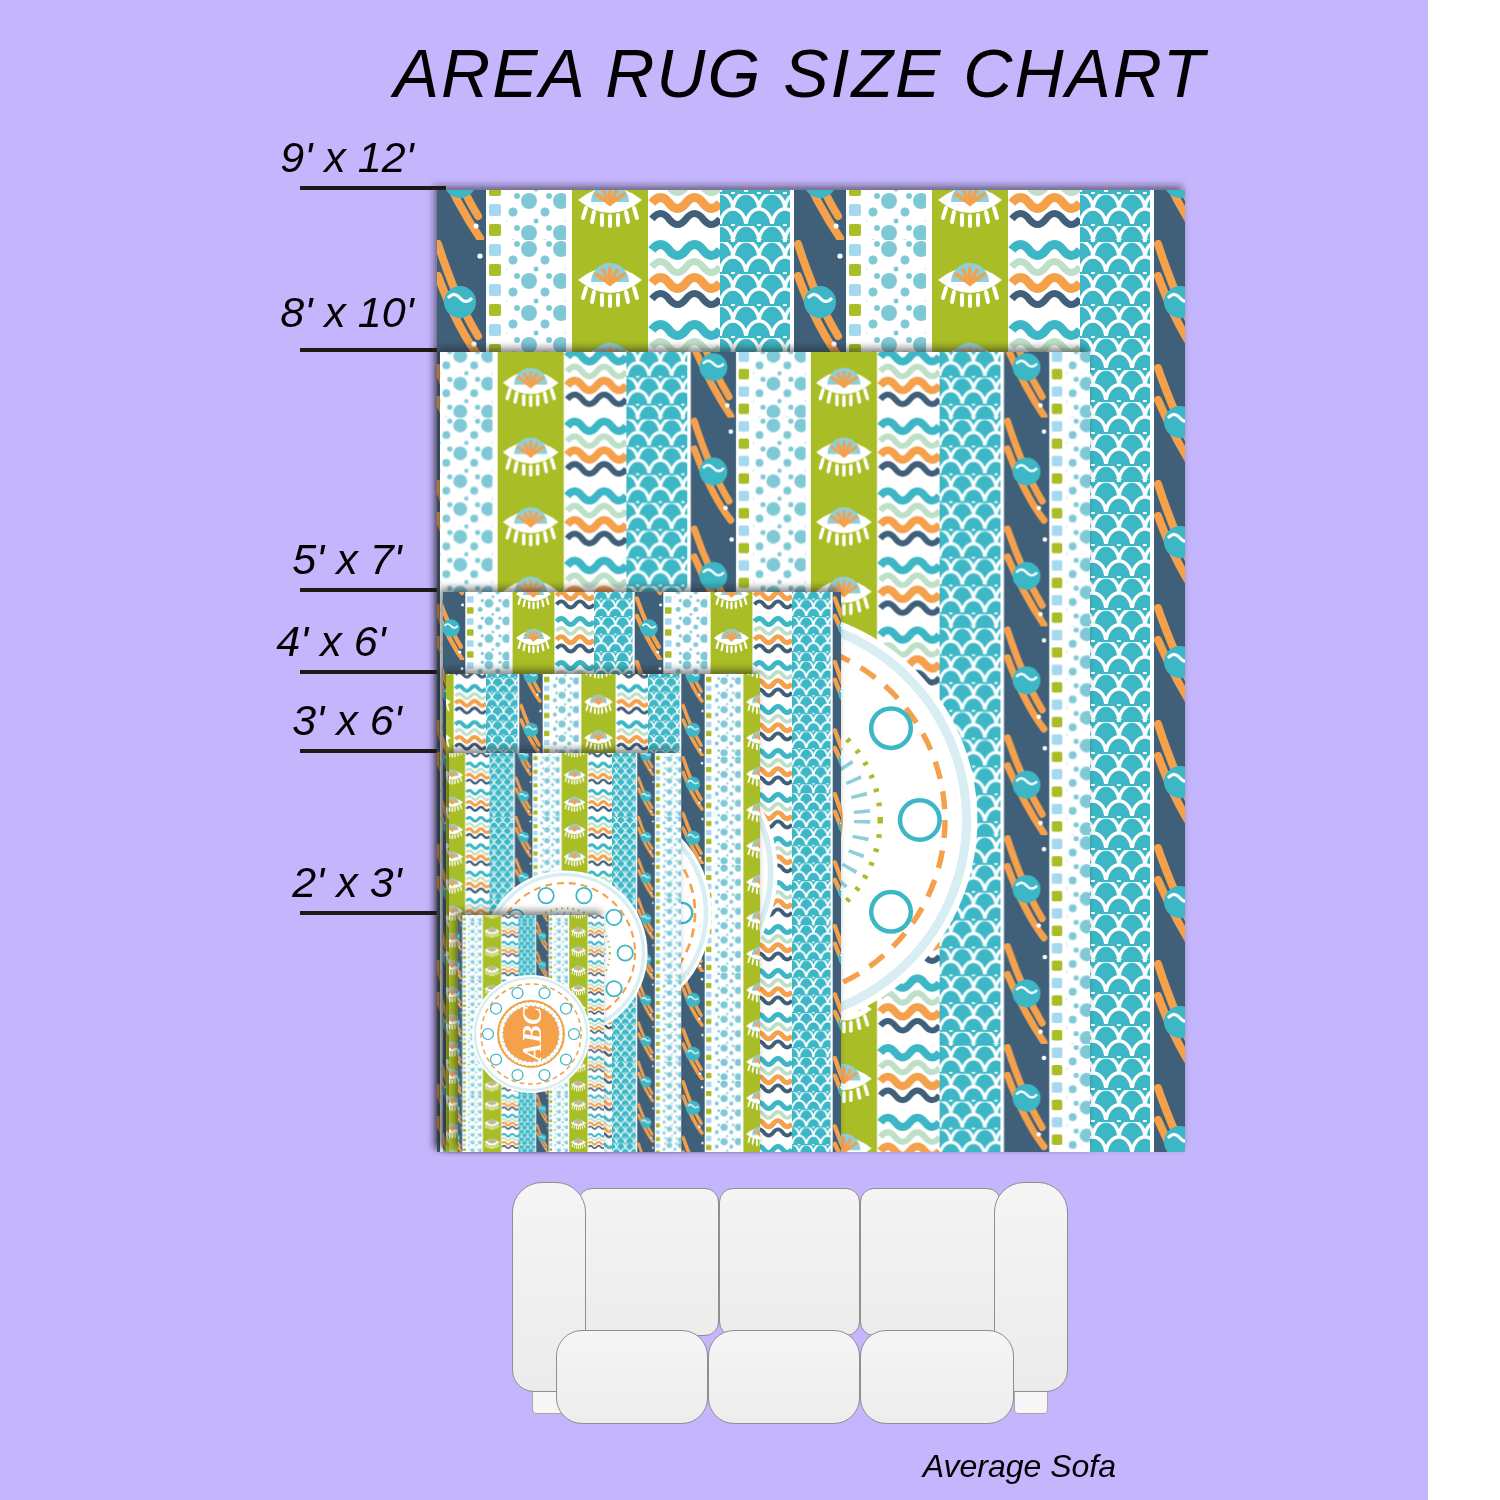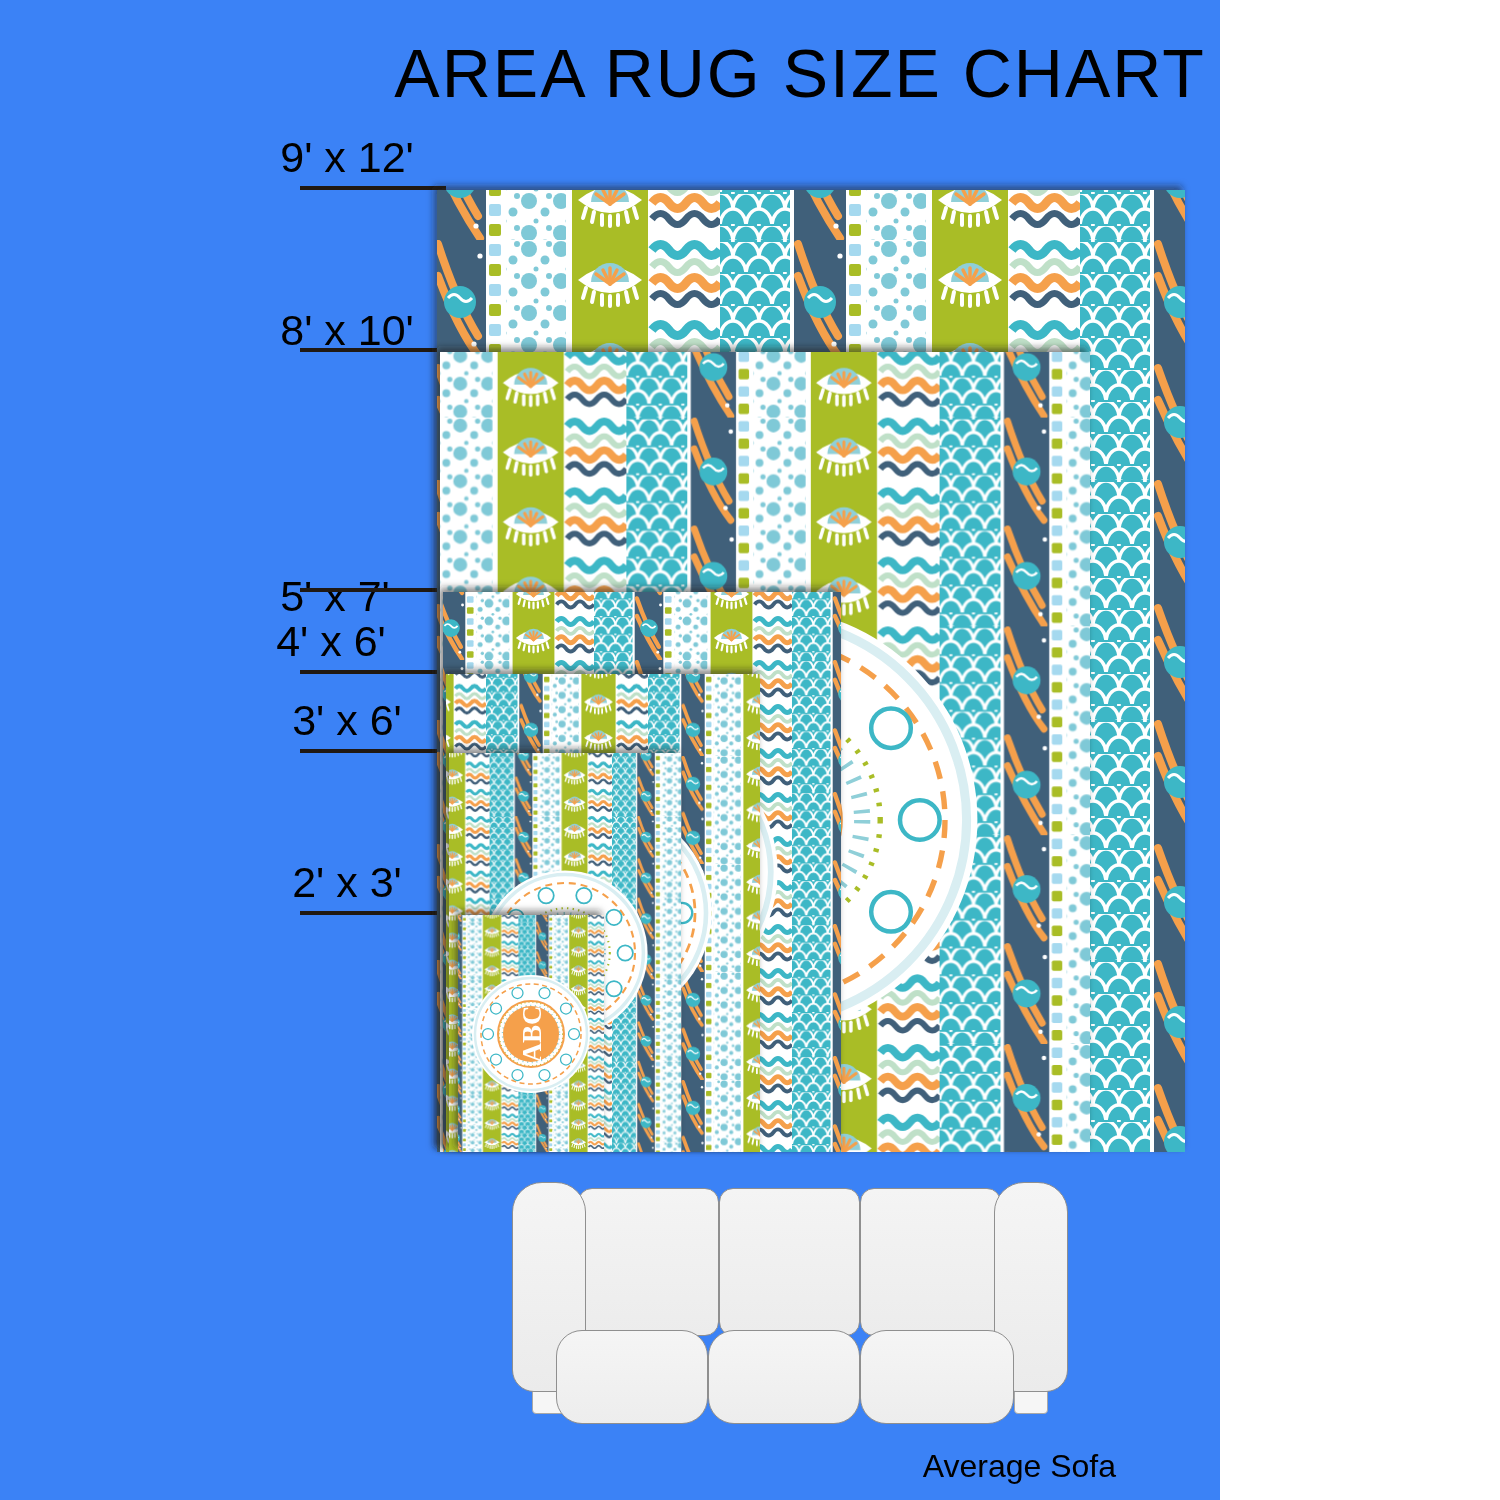--- a/index.html
+++ b/index.html
@@ -1,17 +1,17 @@
 <!DOCTYPE html>
 <html><head>
 <meta charset="utf-8">
 <style>
   html,body{margin:0;padding:0;background:#fff;}
-  .canvas{position:relative;width:1220px;height:1500px;background:#3b82f6;overflow:hidden;
-          font-family:"Liberation Sans", sans-serif;}
+  .canvas{position:relative;width:1428px;height:1500px;background:#c4b5fd;overflow:hidden;
+          font-family:"Liberation Sans", sans-serif;font-style:italic;}
   .title{position:absolute;top:34px;left:100px;width:1400px;margin:0;
          font-size:68px;font-weight:400;letter-spacing:2px;color:#000;text-align:center;}
   .size-label{position:absolute;width:170px;text-align:center;font-size:43px;color:#000;
               white-space:nowrap;}
   .size-line{position:absolute;height:4px;background:#201913;left:300px;}
   .rugstack{position:absolute;left:0;top:0;}
   
   .sofa{position:absolute;left:512px;top:1182px;width:556px;height:242px;}
   .sofa *{position:absolute;box-sizing:border-box;background:#f2f2f2;border:1.5px solid #8f8f8f;}
   .foot{width:34px;height:26px;top:206px;border-radius:4px;background:#f6f6f6;border-color:#a8a8a8;}
@@ -29,24 +29,24 @@
 </head>
 <body>
 
 <div class="canvas">
 
   <h1 class="title">AREA RUG SIZE CHART</h1>
 
   <div class="size-label" style="left:262px;top:133px;">9' x 12'</div>
   <div class="size-line" style="top:186px;width:146px;"></div>
 
-  <div class="size-label" style="left:262px;top:306px;">8' x 10'</div>
+  <div class="size-label" style="left:262px;top:288px;">8' x 10'</div>
   <div class="size-line" style="top:348px;width:149px;"></div>
 
-  <div class="size-label" style="left:250px;top:535px;margin-top:37px;">5' x 7'</div>
+  <div class="size-label" style="left:262px;top:535px;">5' x 7'</div>
   <div class="size-line" style="top:588px;width:152px;"></div>
 
   <div class="size-label" style="left:246px;top:617px;">4' x 6'</div>
   <div class="size-line" style="top:670px;width:155px;"></div>
 
   <div class="size-label" style="left:262px;top:696px;">3' x 6'</div>
   <div class="size-line" style="top:749px;width:158px;"></div>
 
   <div class="size-label" style="left:262px;top:858px;">2' x 3'</div>
   <div class="size-line" style="top:911px;width:168px;"></div>

